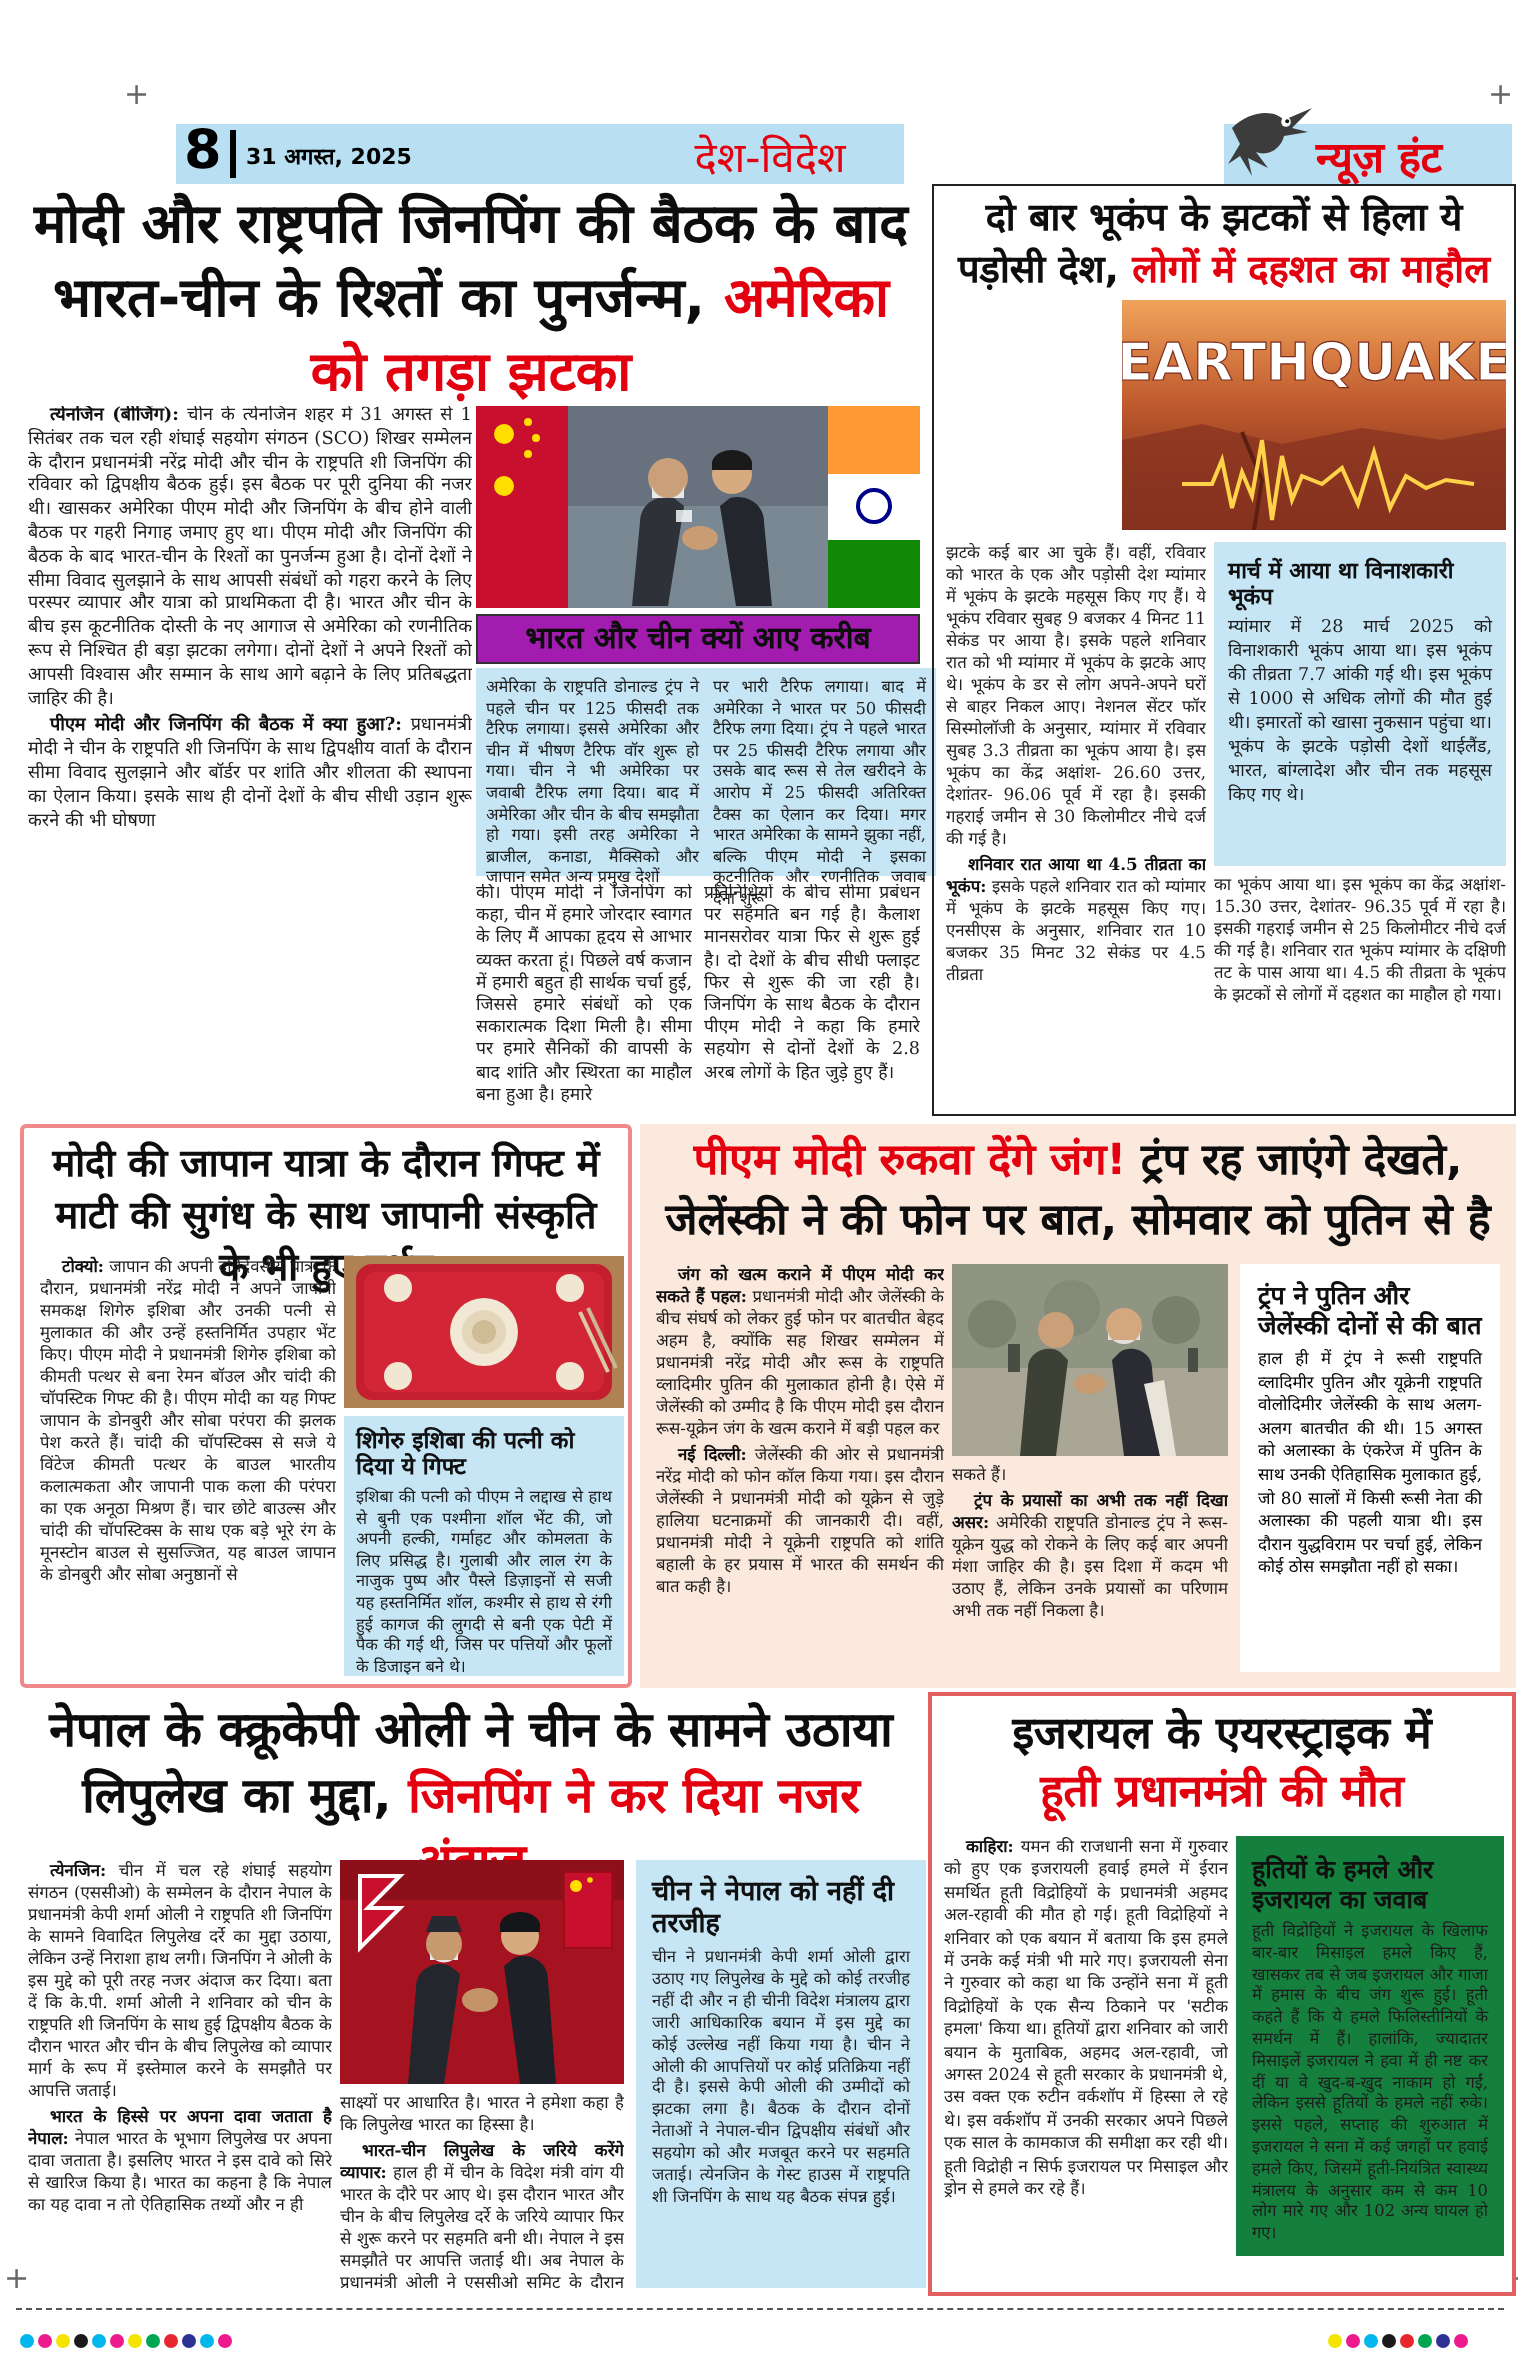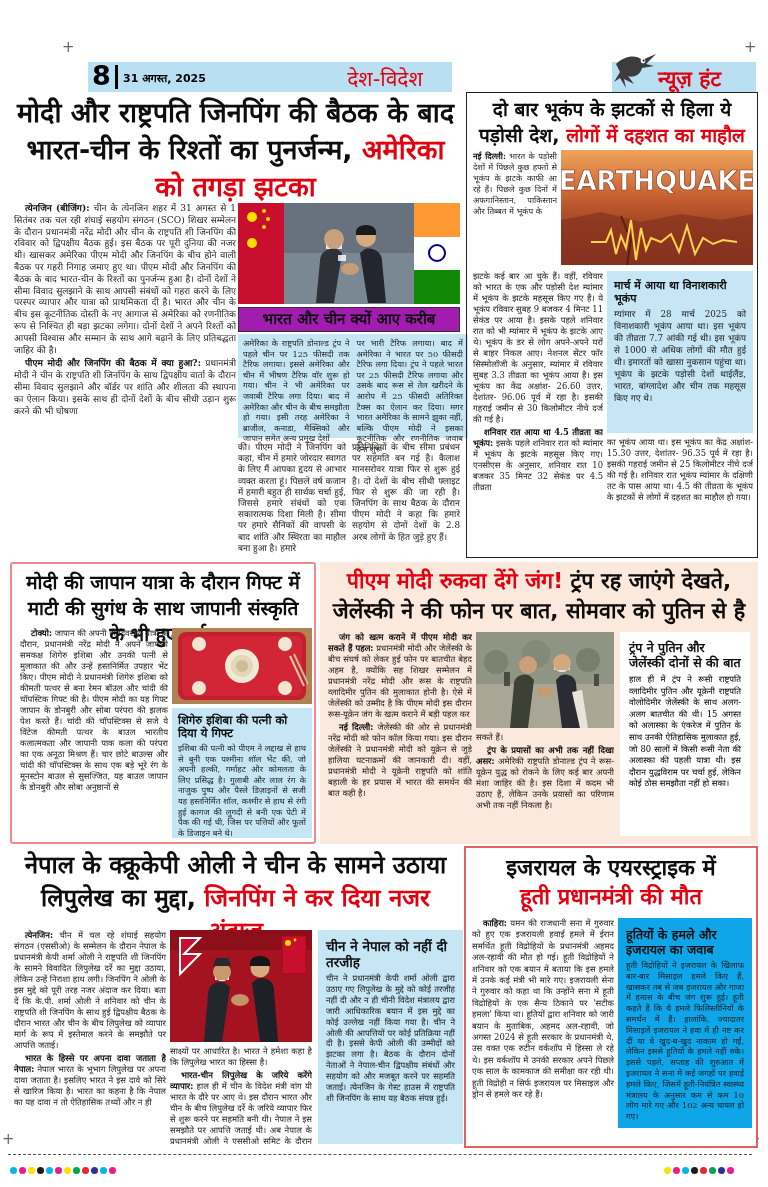--- a/index.html
+++ b/index.html
@@ -103,23 +103,20 @@
     </div>
     <div class="abs col" style="left:344px;top:350px;width:108px;height:116px;">
       <p class="bt" style="font-size:8.8px;line-height:11.2px;">प्रतिनिधियों के बीच सीमा प्रबंधन पर सहमति बन गई है। कैलाश मानसरोवर यात्रा फिर से शुरू हुई है। दो देशों के बीच सीधी फ्लाइट फिर से शुरू की जा रही है। जिनपिंग के साथ बैठक के दौरान पीएम मोदी ने कहा कि हमारे सहयोग से दोनों देशों के 2.8 अरब लोगों के हित जुड़े हुए हैं।</p>
     </div>
   </div>
 
   <div class="abs" style="left:466px;top:92px;width:292px;height:466px;border:1.5px solid #222;box-sizing:border-box;">
     <div class="hl" style="font-size:19px;line-height:26px;padding:3px 4px 2px 4px;">
       <span>दो बार भूकंप के झटकों से हिला ये पड़ोसी देश, </span><span class="red">लोगों में दहशत का माहौल</span>
     </div>
-    <div class="abs col" style="left:6px;top:58px;width:84px;height:118px;">
-      <p class="bt" style="font-size:8.2px;line-height:11px;"><b>नई दिल्ली:</b><span> भारत के पड़ोसी देशों में पिछले कुछ हफ्तों से भूकंप के झटके काफी आ रहे हैं। पिछले कुछ दिनों में अफगानिस्तान, पाकिस्तान और तिब्बत में भूकंप के</span></p>
-    </div>
     <svg class="abs" style="left:94px;top:57px;" width="192" height="115" viewBox="0 0 192 115">
       <defs>
         <linearGradient id="eqg" x1="0" y1="0" x2="0" y2="1">
           <stop offset="0" stop-color="#f0a35a"></stop>
             <stop offset="0.45" stop-color="#c05a2e"></stop>
             <stop offset="1" stop-color="#6e2417"></stop>
         </linearGradient>
       </defs>
       <rect width="192" height="115" fill="url(#eqg)"></rect>
       <path d="M0 70 L40 62 L80 72 L120 64 L160 70 L192 64 L192 115 L0 115 Z" fill="#8a3420" opacity="0.8"></path>
@@ -234,21 +231,21 @@
   </div>
 
   <div class="abs" style="left:464px;top:846px;width:294px;height:302px;border:2px solid #e26060;box-sizing:border-box;background:#fff;">
     <div class="hl" style="font-size:22px;line-height:29px;padding:5px 4px 3px 4px;">
       <div>इजरायल के एयरस्ट्राइक में</div>
       <div class="red">हूती प्रधानमंत्री की मौत</div>
     </div>
     <div class="abs col" style="left:6px;top:70px;width:142px;height:224px;">
       <p class="bt ind" style="line-height:11.4px;"><b>काहिरा:</b><span> यमन की राजधानी सना में गुरुवार को हुए एक इजरायली हवाई हमले में ईरान समर्थित हूती विद्रोहियों के प्रधानमंत्री अहमद अल-रहावी की मौत हो गई। हूती विद्रोहियों ने शनिवार को एक बयान में बताया कि इस हमले में उनके कई मंत्री भी मारे गए। इजरायली सेना ने गुरुवार को कहा था कि उन्होंने सना में हूती विद्रोहियों के एक सैन्य ठिकाने पर 'सटीक हमला' किया था। हूतियों द्वारा शनिवार को जारी बयान के मुताबिक, अहमद अल-रहावी, जो अगस्त 2024 से हूती सरकार के प्रधानमंत्री थे, उस वक्त एक रुटीन वर्कशॉप में हिस्सा ले रहे थे। इस वर्कशॉप में उनकी सरकार अपने पिछले एक साल के कामकाज की समीक्षा कर रही थी। हूती विद्रोही न सिर्फ इजरायल पर मिसाइल और ड्रोन से हमले कर रहे हैं।</span></p>
     </div>
-    <div class="abs bluebox" style="left:152px;top:70px;width:134px;height:210px;padding:7px 8px;box-sizing:border-box;background:#0ea5e9;">
+    <div class="abs bluebox" style="left:152px;top:70px;width:134px;height:210px;padding:7px 8px;box-sizing:border-box;background:#15803d;">
       <p class="ti" style="font-size:12.5px;line-height:15px;text-align:left;">हूतियों के हमले और इजरायल का जवाब</p>
       <p class="tx" style="font-size:8.2px;line-height:10.8px;">हूती विद्रोहियों ने इजरायल के खिलाफ बार-बार मिसाइल हमले किए हैं, खासकर तब से जब इजरायल और गाजा में हमास के बीच जंग शुरू हुई। हूती कहते हैं कि ये हमले फिलिस्तीनियों के समर्थन में हैं। हालांकि, ज्यादातर मिसाइलें इजरायल ने हवा में ही नष्ट कर दीं या वे खुद-ब-खुद नाकाम हो गईं, लेकिन इससे हूतियों के हमले नहीं रुके। इससे पहले, सप्ताह की शुरुआत में इजरायल ने सना में कई जगहों पर हवाई हमले किए, जिसमें हूती-नियंत्रित स्वास्थ्य मंत्रालय के अनुसार कम से कम 10 लोग मारे गए और 102 अन्य घायल हो गए।</p>
     </div>
   </div>
 
   <div class="abs dashline" style="left:8px;top:1154px;width:744px;"></div>
   <div class="abs" style="left:10px;top:1160px;"><span class="dot" style="background: rgb(0, 183, 235);"></span><span class="dot" style="background: rgb(236, 26, 141);"></span><span class="dot" style="background: rgb(245, 228, 0);"></span><span class="dot" style="background: rgb(26, 26, 26);"></span><span class="dot" style="background: rgb(0, 183, 235);"></span><span class="dot" style="background: rgb(236, 26, 141);"></span><span class="dot" style="background: rgb(245, 228, 0);"></span><span class="dot" style="background: rgb(0, 166, 81);"></span><span class="dot" style="background: rgb(232, 38, 45);"></span><span class="dot" style="background: rgb(45, 49, 146);"></span><span class="dot" style="background: rgb(0, 183, 235);"></span><span class="dot" style="background: rgb(236, 26, 141);"></span></div>
   <div class="abs" style="left:664px;top:1160px;"><span class="dot" style="background: rgb(245, 228, 0);"></span><span class="dot" style="background: rgb(236, 26, 141);"></span><span class="dot" style="background: rgb(0, 183, 235);"></span><span class="dot" style="background: rgb(26, 26, 26);"></span><span class="dot" style="background: rgb(232, 38, 45);"></span><span class="dot" style="background: rgb(0, 166, 81);"></span><span class="dot" style="background: rgb(45, 49, 146);"></span><span class="dot" style="background: rgb(236, 26, 141);"></span></div>
 
 </div>

